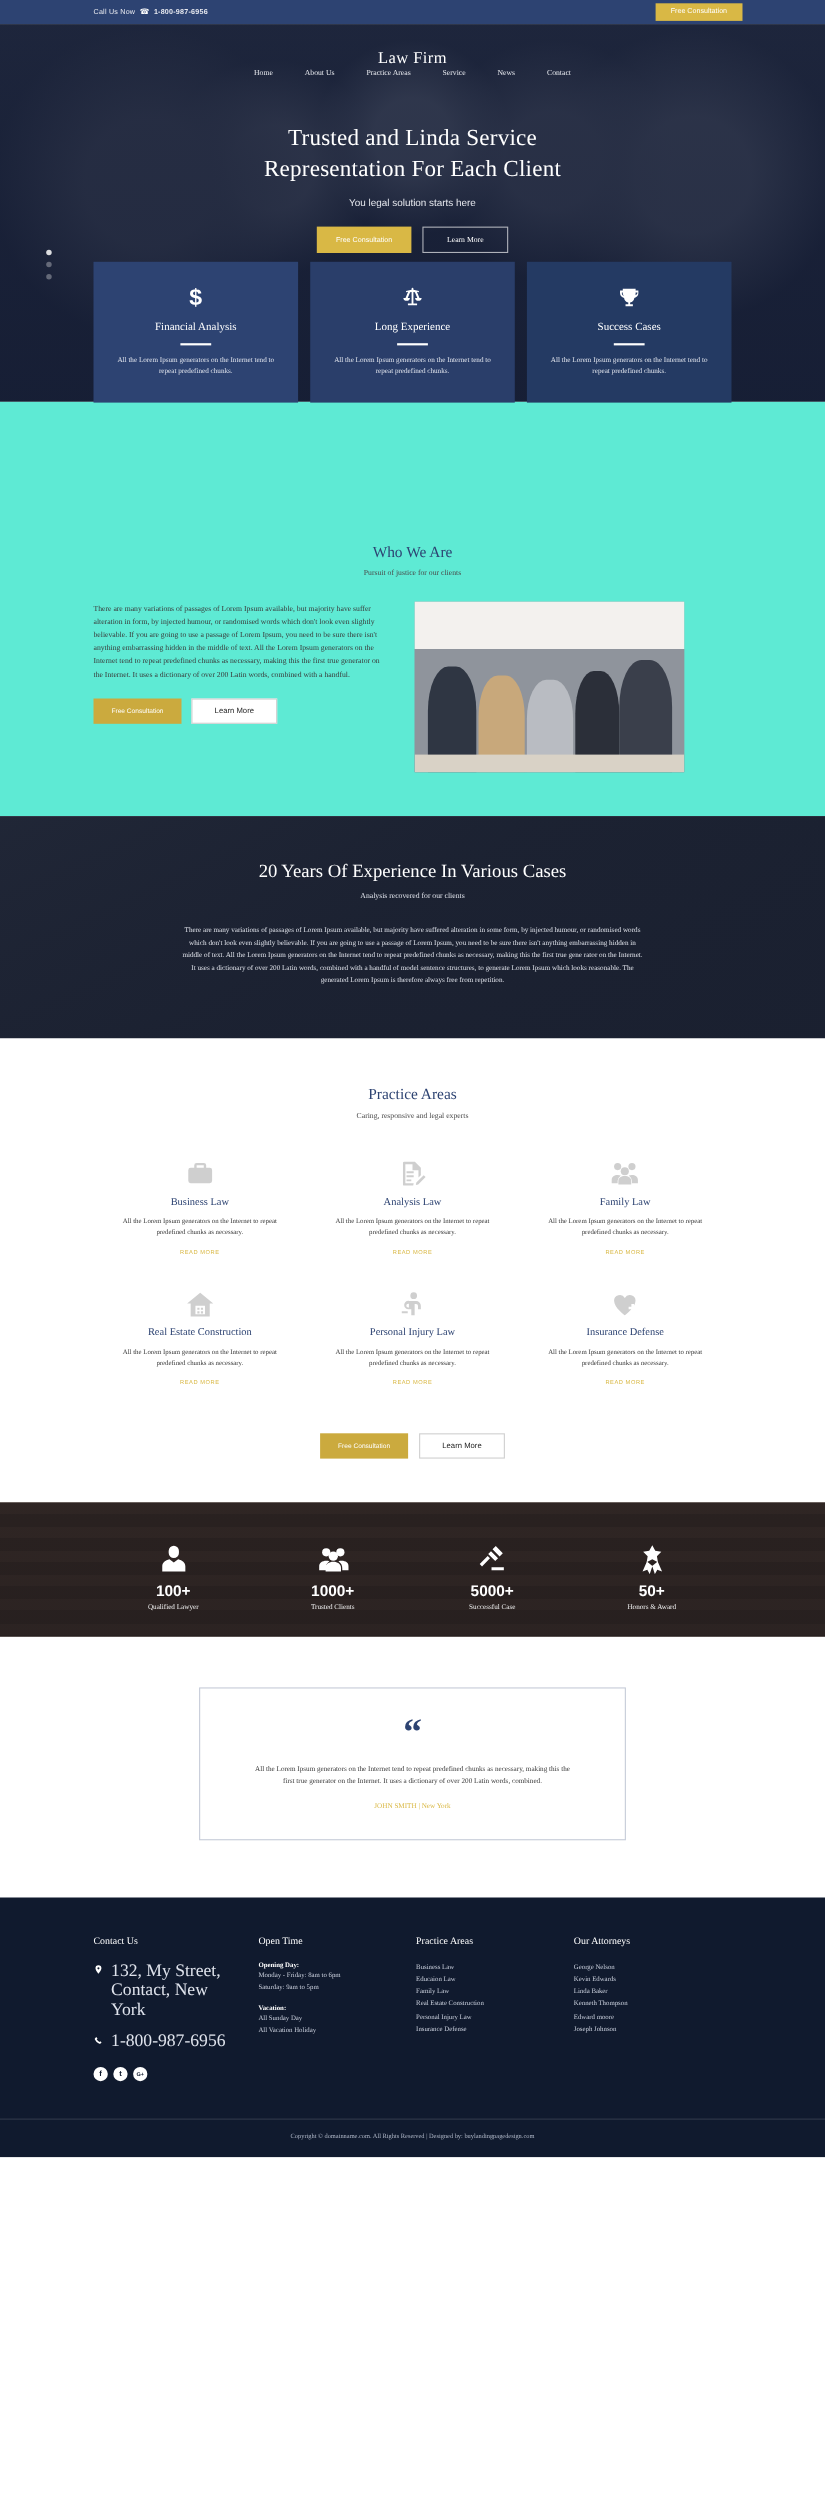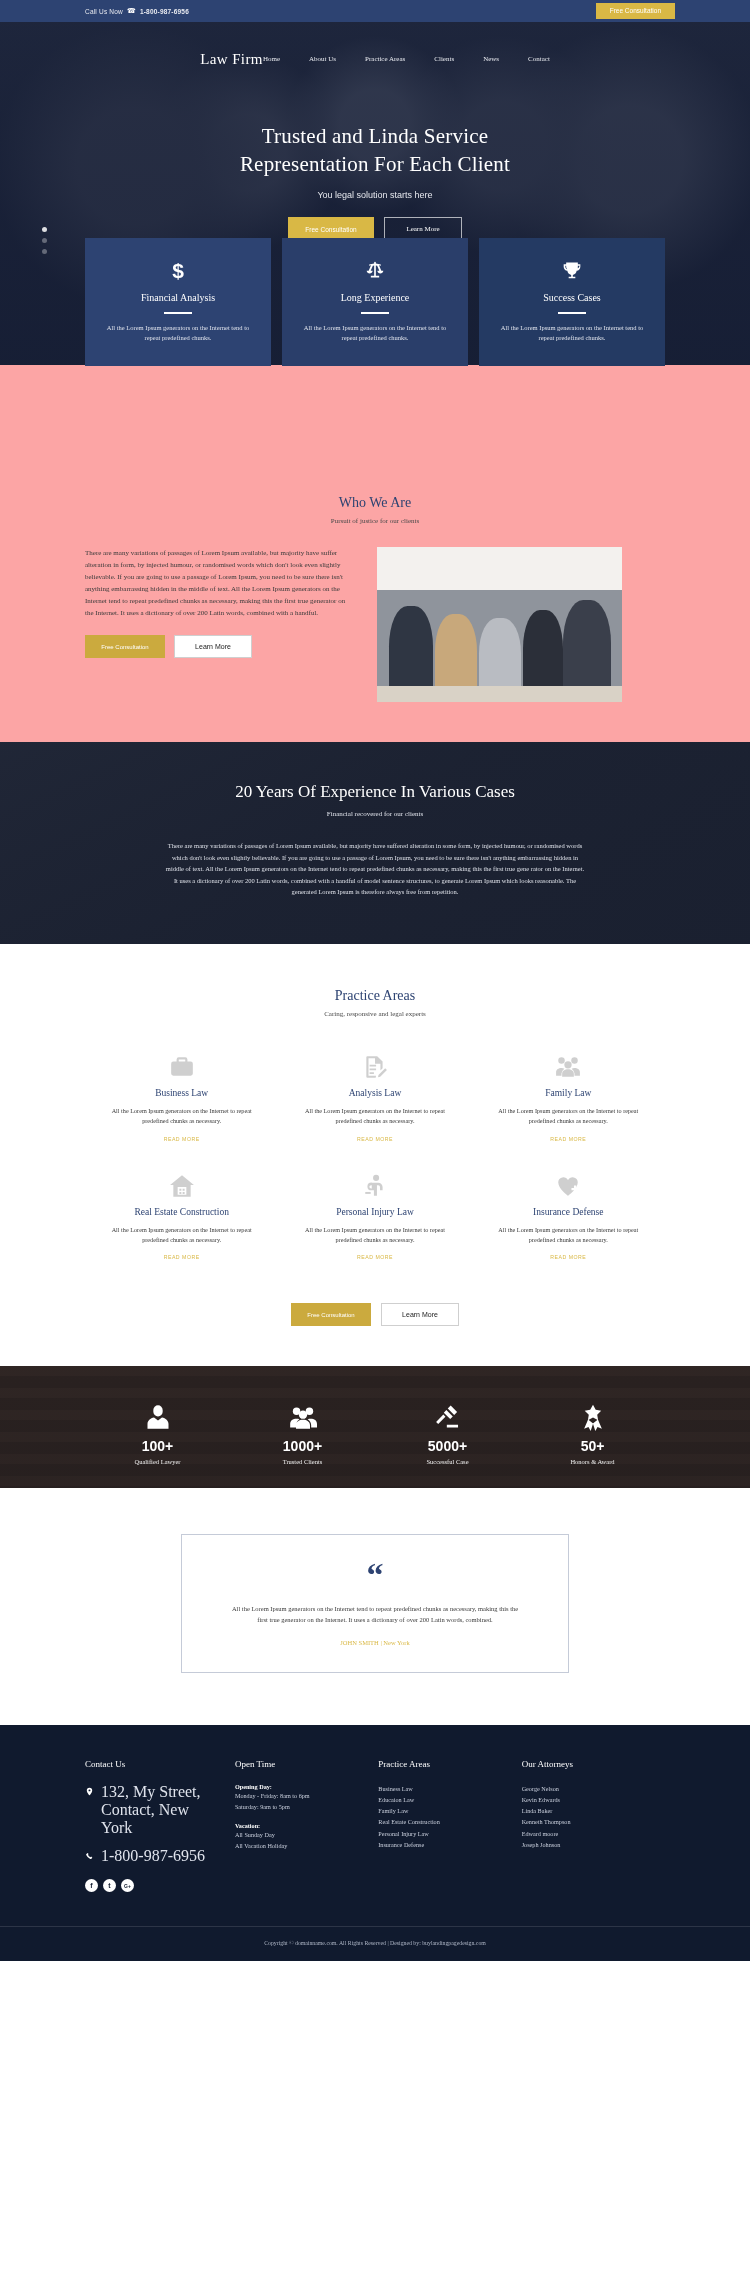--- a/index.html
+++ b/index.html
@@ -49,23 +49,23 @@
       linear-gradient(rgba(22,30,54,.80), rgba(22,30,54,.86)),
       radial-gradient(circle at 18% 42%, #6b6f7a 0 9%, transparent 22%),
       radial-gradient(circle at 33% 38%, #8a8e98 0 7%, transparent 18%),
       radial-gradient(circle at 50% 30%, #9aa0ab 0 8%, transparent 20%),
       radial-gradient(circle at 67% 36%, #7d828e 0 8%, transparent 20%),
       radial-gradient(circle at 84% 40%, #888d98 0 8%, transparent 20%),
       linear-gradient(180deg, #3c4454 0%, #262d3d 55%, #1b2230 100%);
     overflow: hidden;
   }
   .nav {
-    width: 580px; margin: 15px auto; height: 44px;
-    display: flex; align-items: center; justify-content: center;
-    position: relative; z-index: 5;
+    width: 580px; margin: 4px auto; height: 44px;
+    display: flex; align-items: center; justify-content: flex-end;
+    position: relative; z-index: 5; flex-direction: column;
   }
   .logo { color: #fff; font-size: 15px; letter-spacing: .4px; }
   .navlinks { display: flex; align-items: center; gap: 29px; }
   .navlinks a {
     color: #e9ebf0; font-size: 7px; text-decoration: none;
     font-family: "Liberation Serif", serif;
   }
   .hero-copy { text-align: center; margin-top: 42px; position: relative; z-index: 5; }
   .hero-title {
     color: #fff; font-size: 21px; line-height: 1.32; font-weight: normal;
@@ -106,21 +106,21 @@
   .fcard:nth-child(2) { background: #2a3e6a; }
   .fcard:nth-child(3) { background: #243a63; }
   .fcard .ic { height: 24px; display:flex; align-items:center; justify-content:center; }
   .fcard .ic svg { width: 20px; height: 20px; fill: #fff; }
   .fcard .ic .dollar { font-size: 21px; font-weight: bold; font-family:"Liberation Sans",sans-serif; line-height:1; }
   .fcard h3 { font-size: 10px; font-weight: normal; margin-top: 10px; }
   .fcard .rule { width: 28px; height: 1.5px; background: #fff; margin: 9px auto 9px; }
   .fcard p { font-size: 6.5px; line-height: 1.62; color: #dfe3ec; }
 
   
-  .who { padding: 46px 0 40px; background: #fca5a5; }
+  .who { padding: 46px 0 40px; background: #5eead4; }
   .sec-head { text-align: center; margin-bottom: 22px; }
   .sec-title { color: #2d4372; font-size: 14px; font-weight: normal; }
   .sec-sub { color: #4a4a4a; font-size: 7px; margin-top: 6px; }
   .who-inner { width: 580px; margin: 0 auto; display: flex; gap: 22px; align-items: flex-start; }
   .who-text { width: 270px; }
   .who-text p { font-size: 7px; line-height: 1.72; color: #3a3a3a; text-align: left; }
   .who-btns { margin-top: 16px; display: flex; gap: 9px; }
   .btn-gold-s {
     background: #cbaa3e; color: #fff; font-size: 6px; padding: 7px 0; width: 80px;
     text-align: center; border: none; cursor: pointer; font-family:"Liberation Sans",sans-serif;
@@ -237,21 +237,21 @@
     </div>
   </div>
 
   <div class="hero">
     <div class="nav">
       <div class="logo">Law Firm</div>
       <div class="navlinks">
         <a href="#">Home</a>
         <a href="#">About Us</a>
         <a href="#">Practice Areas</a>
-        <a href="#">Clients</a>
+        <a href="#">Service</a>
         <a href="#">News</a>
         <a href="#">Contact</a>
       </div>
     </div>
 
     <div class="hero-dots">
       <i class="on"></i>
       <i></i>
       <i></i>
     </div>
@@ -321,21 +321,21 @@
           <div class="h h3"></div>
         <div class="h h4"></div>
           <div class="h h5"></div>
           <div class="desk"></div>
       </div>
     </div>
   </div>
 
   <div class="exp">
     <h2>20 Years Of Experience In Various Cases</h2>
-    <div class="sub">Financial recovered for our clients</div>
+    <div class="sub">Analysis recovered for our clients</div>
     <p>There are many variations of passages of Lorem Ipsum available, but majority have suffered alteration in some form, by injected humour, or randomised words which don't look even slightly believable. If you are going to use a passage of Lorem Ipsum, you need to be sure there isn't anything embarrassing hidden in middle of text. All the Lorem Ipsum generators on the Internet tend to repeat predefined chunks as necessary, making this the first true gene rator on the Internet. It uses a dictionary of over 200 Latin words, combined with a handful of model sentence structures, to generate Lorem Ipsum which looks reasonable. The generated Lorem Ipsum is therefore always free from repetition.</p>
   </div>
 
   <div class="practice">
     <div class="sec-head">
       <h2 class="sec-title">Practice Areas</h2>
       <div class="sec-sub">Caring, responsive and legal experts</div>
     </div>
     <div class="pgrid">
 

